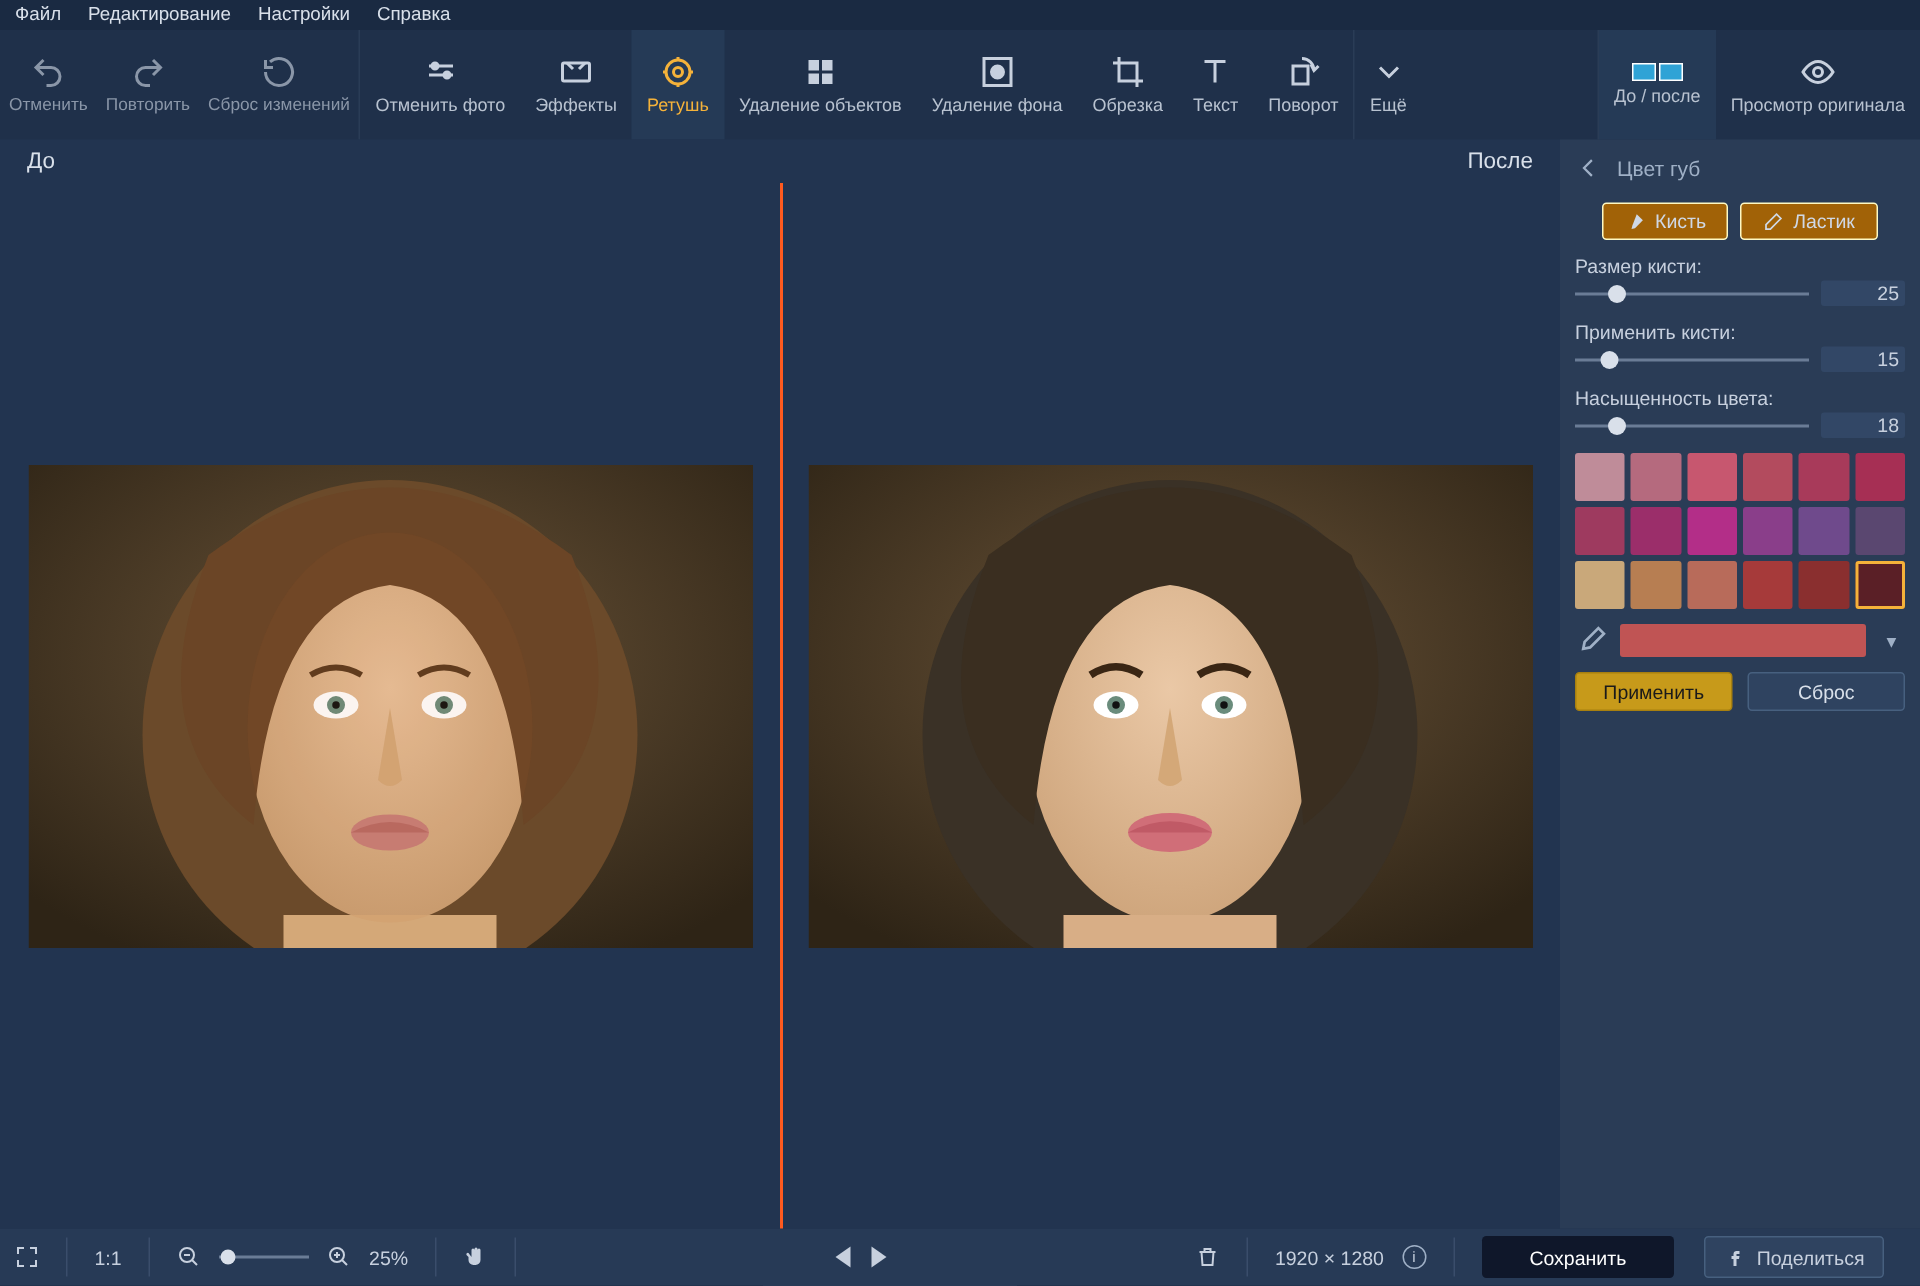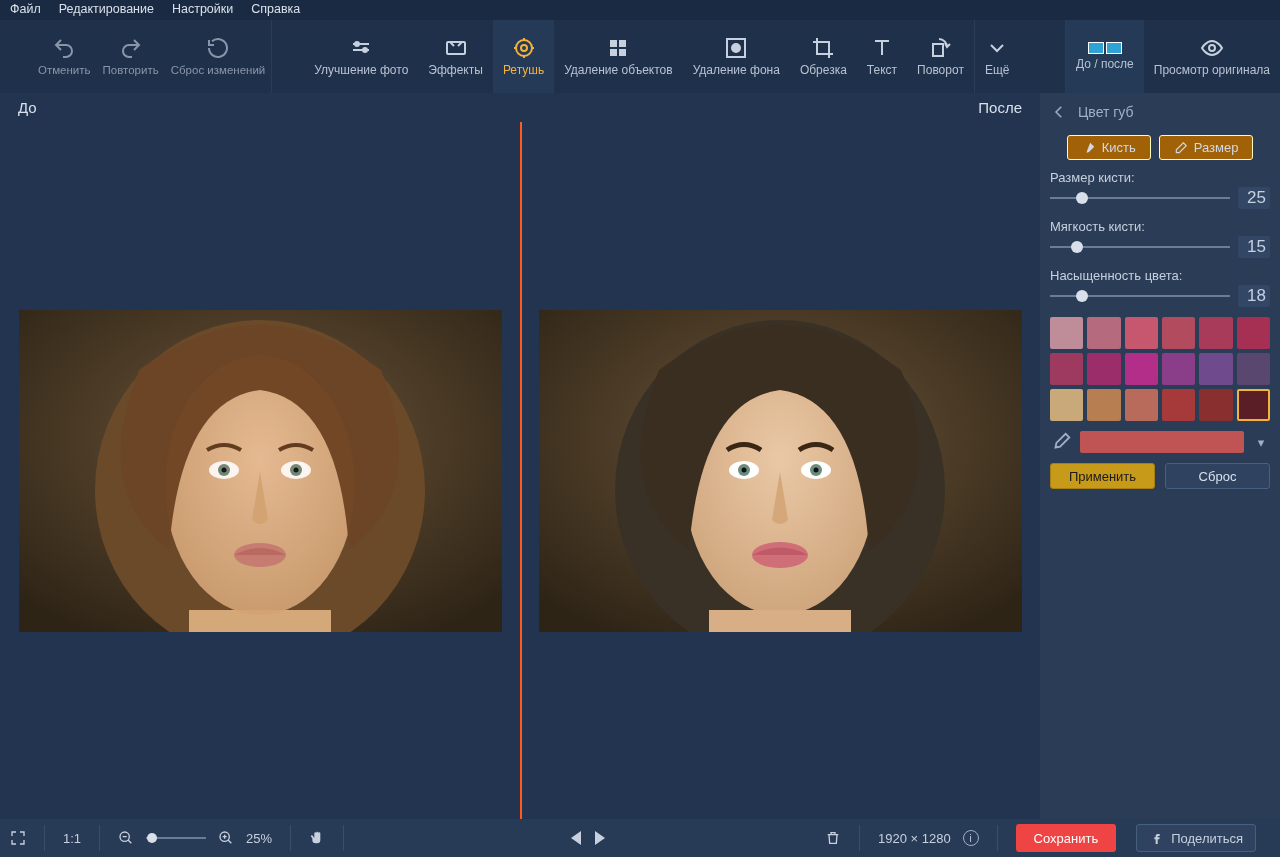--- a/index.html
+++ b/index.html
@@ -4,21 +4,21 @@
 <style>
   * { box-sizing: border-box; margin: 0; padding: 0; font-family: "Segoe UI", Arial, sans-serif; }
   body { background: #1f304a; width: 1280px; height: 857px; overflow: hidden; color: #d9e0ea; font-size: 13px; }
 
   
   .menubar { height: 20px; display: flex; gap: 18px; padding: 2px 10px; background: #1a2a42; font-size: 12.5px; color: #d9e0ea; }
   .menubar span { cursor: default; text-align: center; }
 
   
   .toolbar { height: 73px; background: #1f304a; display: flex; align-items: stretch; }
-  .toolbar .grp { display: flex; padding-left: 32px; }
+  .toolbar .grp { display: flex; }
   .tbtn { display: flex; flex-direction: column; align-items: center; justify-content: center; gap: 4px; padding: 6px 10px; color: #b8c2d0; text-align: center; font-size: 12px; line-height: 1.15; border-right: 0px solid transparent; }
   .tbtn svg { width: 24px; height: 24px; }
   .tbtn.small { min-width: 64px; padding: 6px 6px; font-size: 11.5px;}
   .tbtn.hist { color: #8a96a8; }
   .tdiv { width: 1px; background: #2a3c56; }
   .tbtn.active { background: #253a56; color: #f5b23a; }
   .tbtn.active svg { stroke: #f5b23a; fill: none; }
   .pair-icon { display:flex; gap:2px; }
   .pair-icon span { width:16px; height:12px; background: #2fa3d6; border:1px solid #fff; }
 
@@ -41,21 +41,21 @@
 
   .toolpair { display:flex; gap:8px; justify-content:center; }
   .toolpair .tp { display:flex; align-items:center; gap:6px; background:#a16207; border:1px solid #fef9c3; border-radius:3px; padding: 4px 14px; color:#cfd8e6; font-size:13px; }
   .toolpair .tp svg { width:14px; height:14px; }
 
   .slider-block { }
   .slider-block .sl-label { display:flex; justify-content:flex-start; font-size:13px; color:#c7d0de; margin-bottom:2px;}
   .slider-row { display:flex; align-items:center; gap:8px; }
   .track { position:relative; flex:1; height:2px; background:#6a7c96; }
   .thumb { position:absolute; top:50%; width:12px; height:12px; background:#d9e0ea; border-radius:50%; transform:translate(-50%,-50%); }
-  .val { width:32px; text-align:right; color:#c7d0de; font-size:17px; background:#324766; padding:1px 4px; border-radius:2px; }
+  .val { width:56px; text-align:right; color:#c7d0de; font-size:13px; background:#324766; padding:1px 4px; border-radius:2px; }
 
   .swatches { display:grid; grid-template-columns: repeat(6,1fr); gap:4px; }
   .swatches div { height:32px; border-radius:2px; }
   .swatches div.sel { outline:2px solid #f5b23a; outline-offset:-2px; }
 
   .picker-row { display:flex; align-items:center; gap:8px; }
   .eyedrop { width:22px; height:22px; display:flex; align-items:center; justify-content:center; }
   .picked { flex:1; height:22px; background:#c05454; border-radius:2px; }
   .dd { width:18px; text-align:center; color:#9fb0c6; }
 
@@ -67,21 +67,21 @@
   .bottom { height:38px; background:#273a56; display:flex; align-items:center; padding: 0 0 0 10px; gap:12px; font-size:13px; color:#c7d0de;}
   .bottom .sep { width:1px; height:26px; background:#3a4d6b; margin:0 6px; }
   .bottom svg { width:16px; height:16px; }
   .bottom .zoom-track { width:60px; height:2px; background:#6a7c96; position:relative; }
   .bottom .zoom-track .zt { position:absolute; top:50%; transform:translate(-50%,-50%); width:10px; height:10px; background:#d9e0ea; border-radius:50%; }
   .bottom .flex { flex:1; }
   .bottom .nav { display:flex; gap:14px; align-items:center; }
   .bottom .nav div { width:0; height:0; }
   .tri-l { border-top:7px solid transparent; border-bottom:7px solid transparent; border-right:10px solid #c7d0de; }
   .tri-r { border-top:7px solid transparent; border-bottom:7px solid transparent; border-left:10px solid #c7d0de; }
-  .bottom .save { height:28px; padding:0 18px; background:#ef4444; border-radius:3px; color:#fff; display:flex; align-items:center; margin-right:8px; }
+  .bottom .save { height:28px; padding:0 32px; background:#0f172a; border-radius:3px; color:#fff; display:flex; align-items:center; margin-right:8px; }
   .bottom .share { height:28px; padding:0 12px; background:#2f4360; border:1px solid #47607f; border-radius:3px; display:flex; align-items:center; gap:6px; margin-right:24px;}
   .info-ic { width:16px; height:16px; border:1px solid #9fb0c6; border-radius:50%; display:inline-flex; align-items:center; justify-content:center; font-size:10px; }
 </style>
 </head>
 <body>
 
 <div class="menubar">
   <span>Файл</span>
   <span>Редактирование</span>
   <span>Настройки</span>
@@ -113,21 +113,21 @@
     </div>
   </div>
   <div class="tdiv"></div>
   <div class="grp">
     <div class="tbtn">
       <svg viewBox="0 0 24 24" fill="none" stroke="#c7d0de" stroke-width="2">
           <path d="M4 8h16M4 14h16"></path>
           <circle cx="8" cy="8" r="2" fill="#c7d0de"></circle>
           <circle cx="16" cy="14" r="2" fill="#c7d0de"></circle>
         </svg>
-      <span>Улучшение фото</span>
+      <span>Отменить фото</span>
     </div>
     <div class="tbtn">
       <svg viewBox="0 0 24 24" fill="none" stroke="#c7d0de" stroke-width="2">
           <rect x="3" y="6" width="18" height="12" rx="1"></rect>
           <path d="M6 6l4 4M18 6l-4 4"></path>
         </svg>
       <span>Эффекты</span>
     </div>
     <div class="tbtn active">
       <svg viewBox="0 0 24 24" fill="none" stroke="#f5b23a" stroke-width="2">
@@ -286,38 +286,38 @@
       <div class="tp">
         <svg viewBox="0 0 24 24" fill="#cfd8e6">
             <path d="M14 3l7 7-9 9-4 1 1-4z"></path>
           </svg>
         <span>Кисть</span>
       </div>
       <div class="tp">
         <svg viewBox="0 0 24 24" fill="none" stroke="#cfd8e6" stroke-width="2">
             <path d="M16 3l5 5-12 12H4v-5z"></path>
           </svg>
-        <span>Размер</span>
+        <span>Ластик</span>
       </div>
     </div>
 
     <div class="slider-block">
       <div class="sl-label">
           <span>Размер кисти:</span>
         </div>
       <div class="slider-row">
         <div class="track">
             <div class="thumb" style="left:18%"></div>
           </div>
         <div class="val">25</div>
       </div>
     </div>
     <div class="slider-block">
       <div class="sl-label">
-          <span>Мягкость кисти:</span>
+          <span>Применить кисти:</span>
         </div>
       <div class="slider-row">
         <div class="track">
             <div class="thumb" style="left:15%"></div>
           </div>
         <div class="val">15</div>
       </div>
     </div>
     <div class="slider-block">
       <div class="sl-label">

